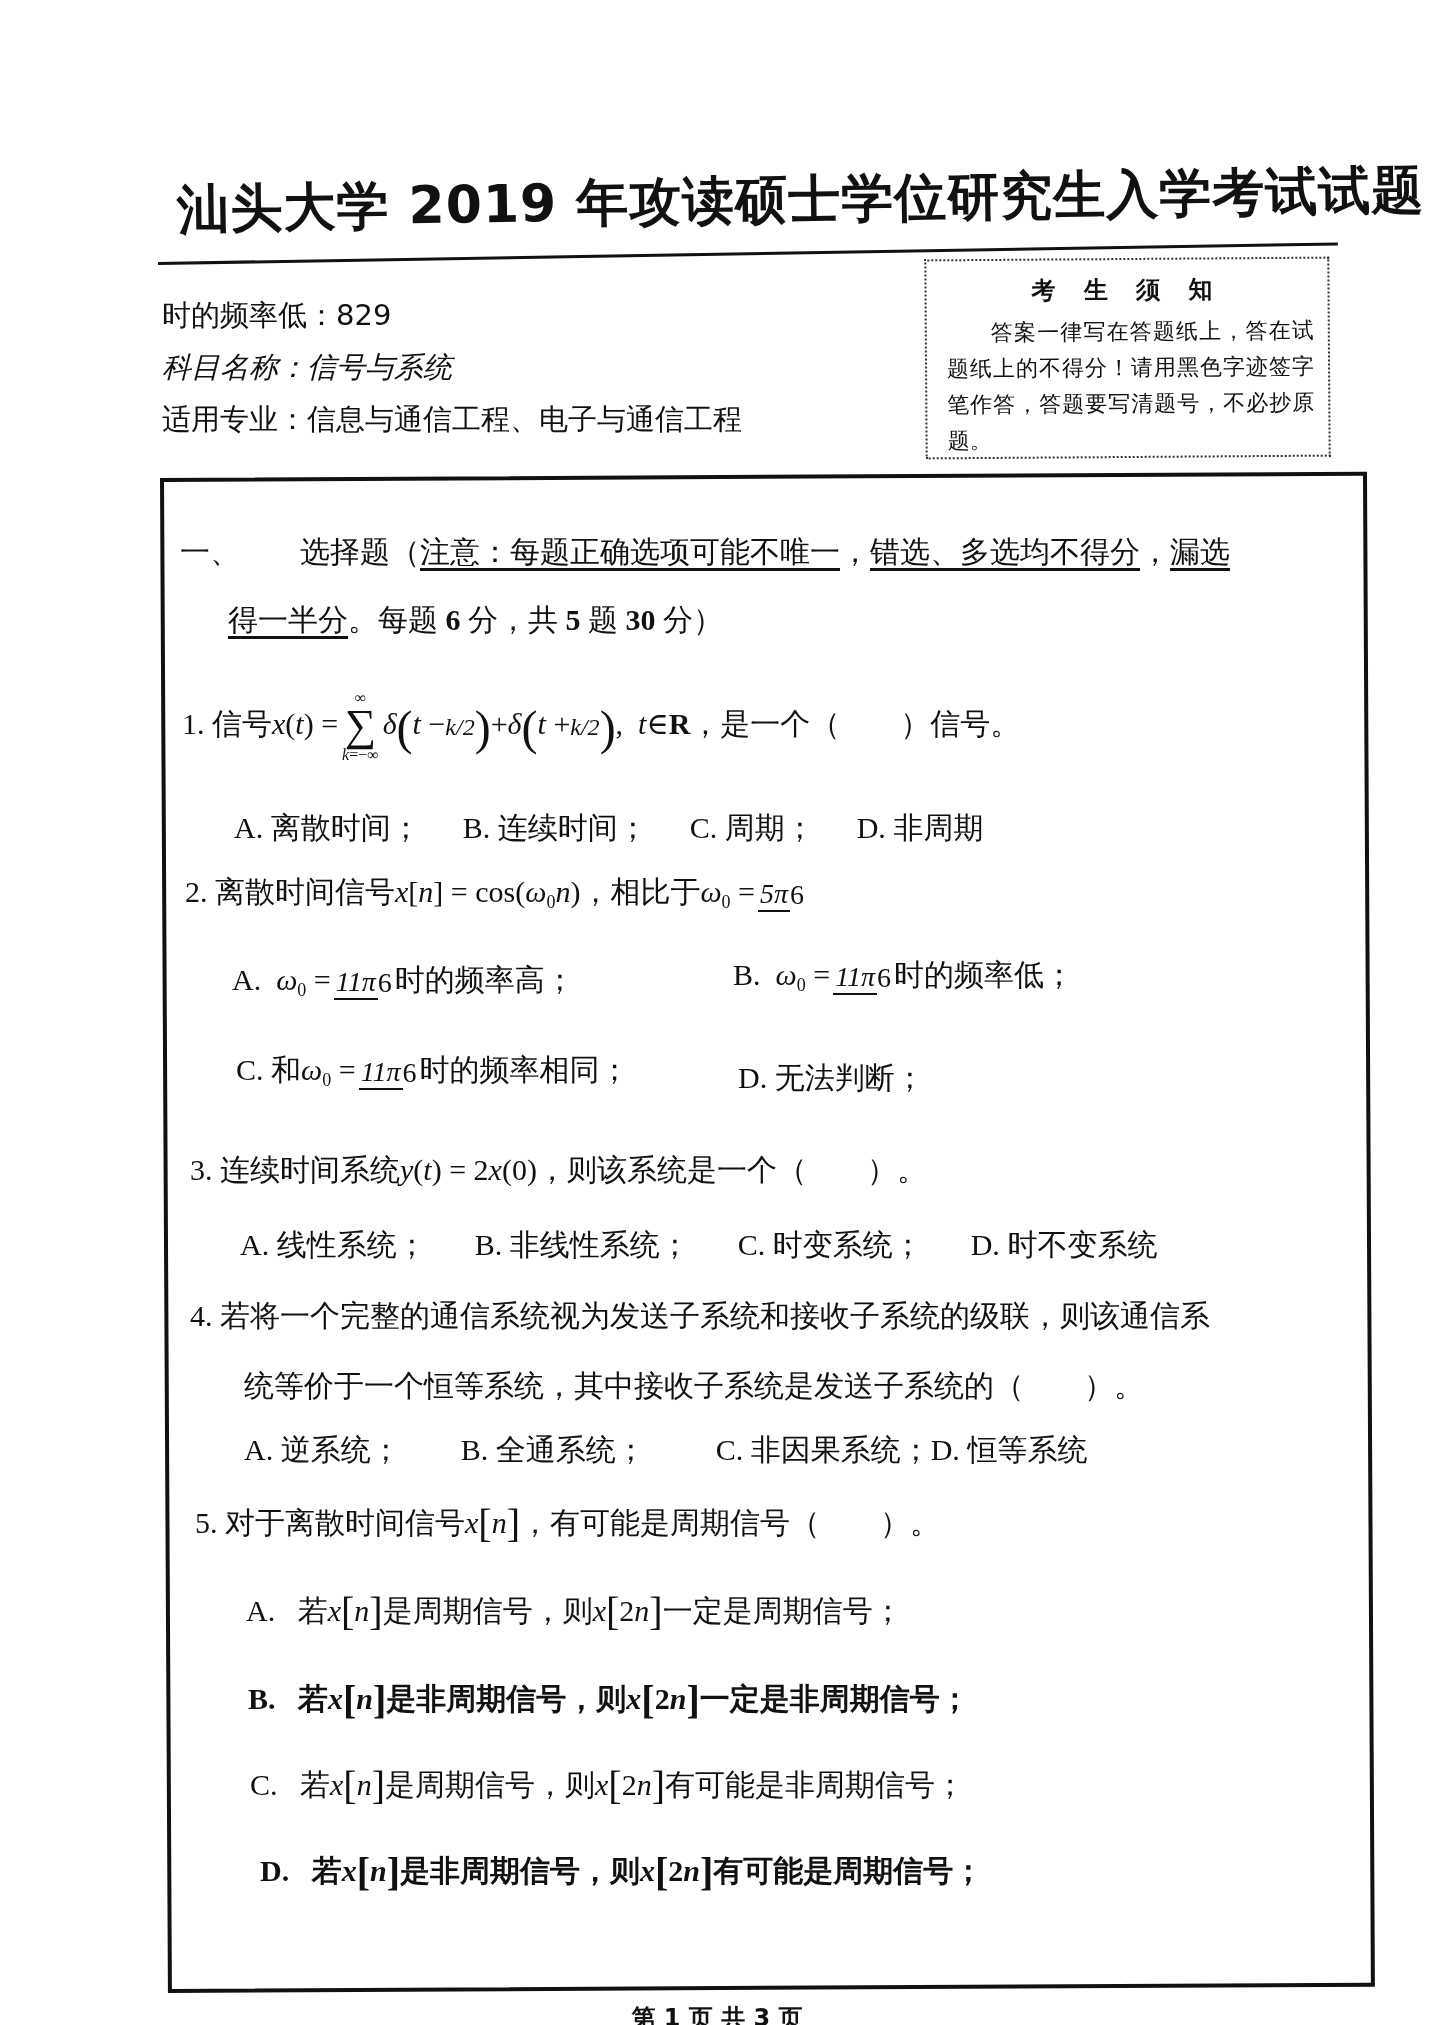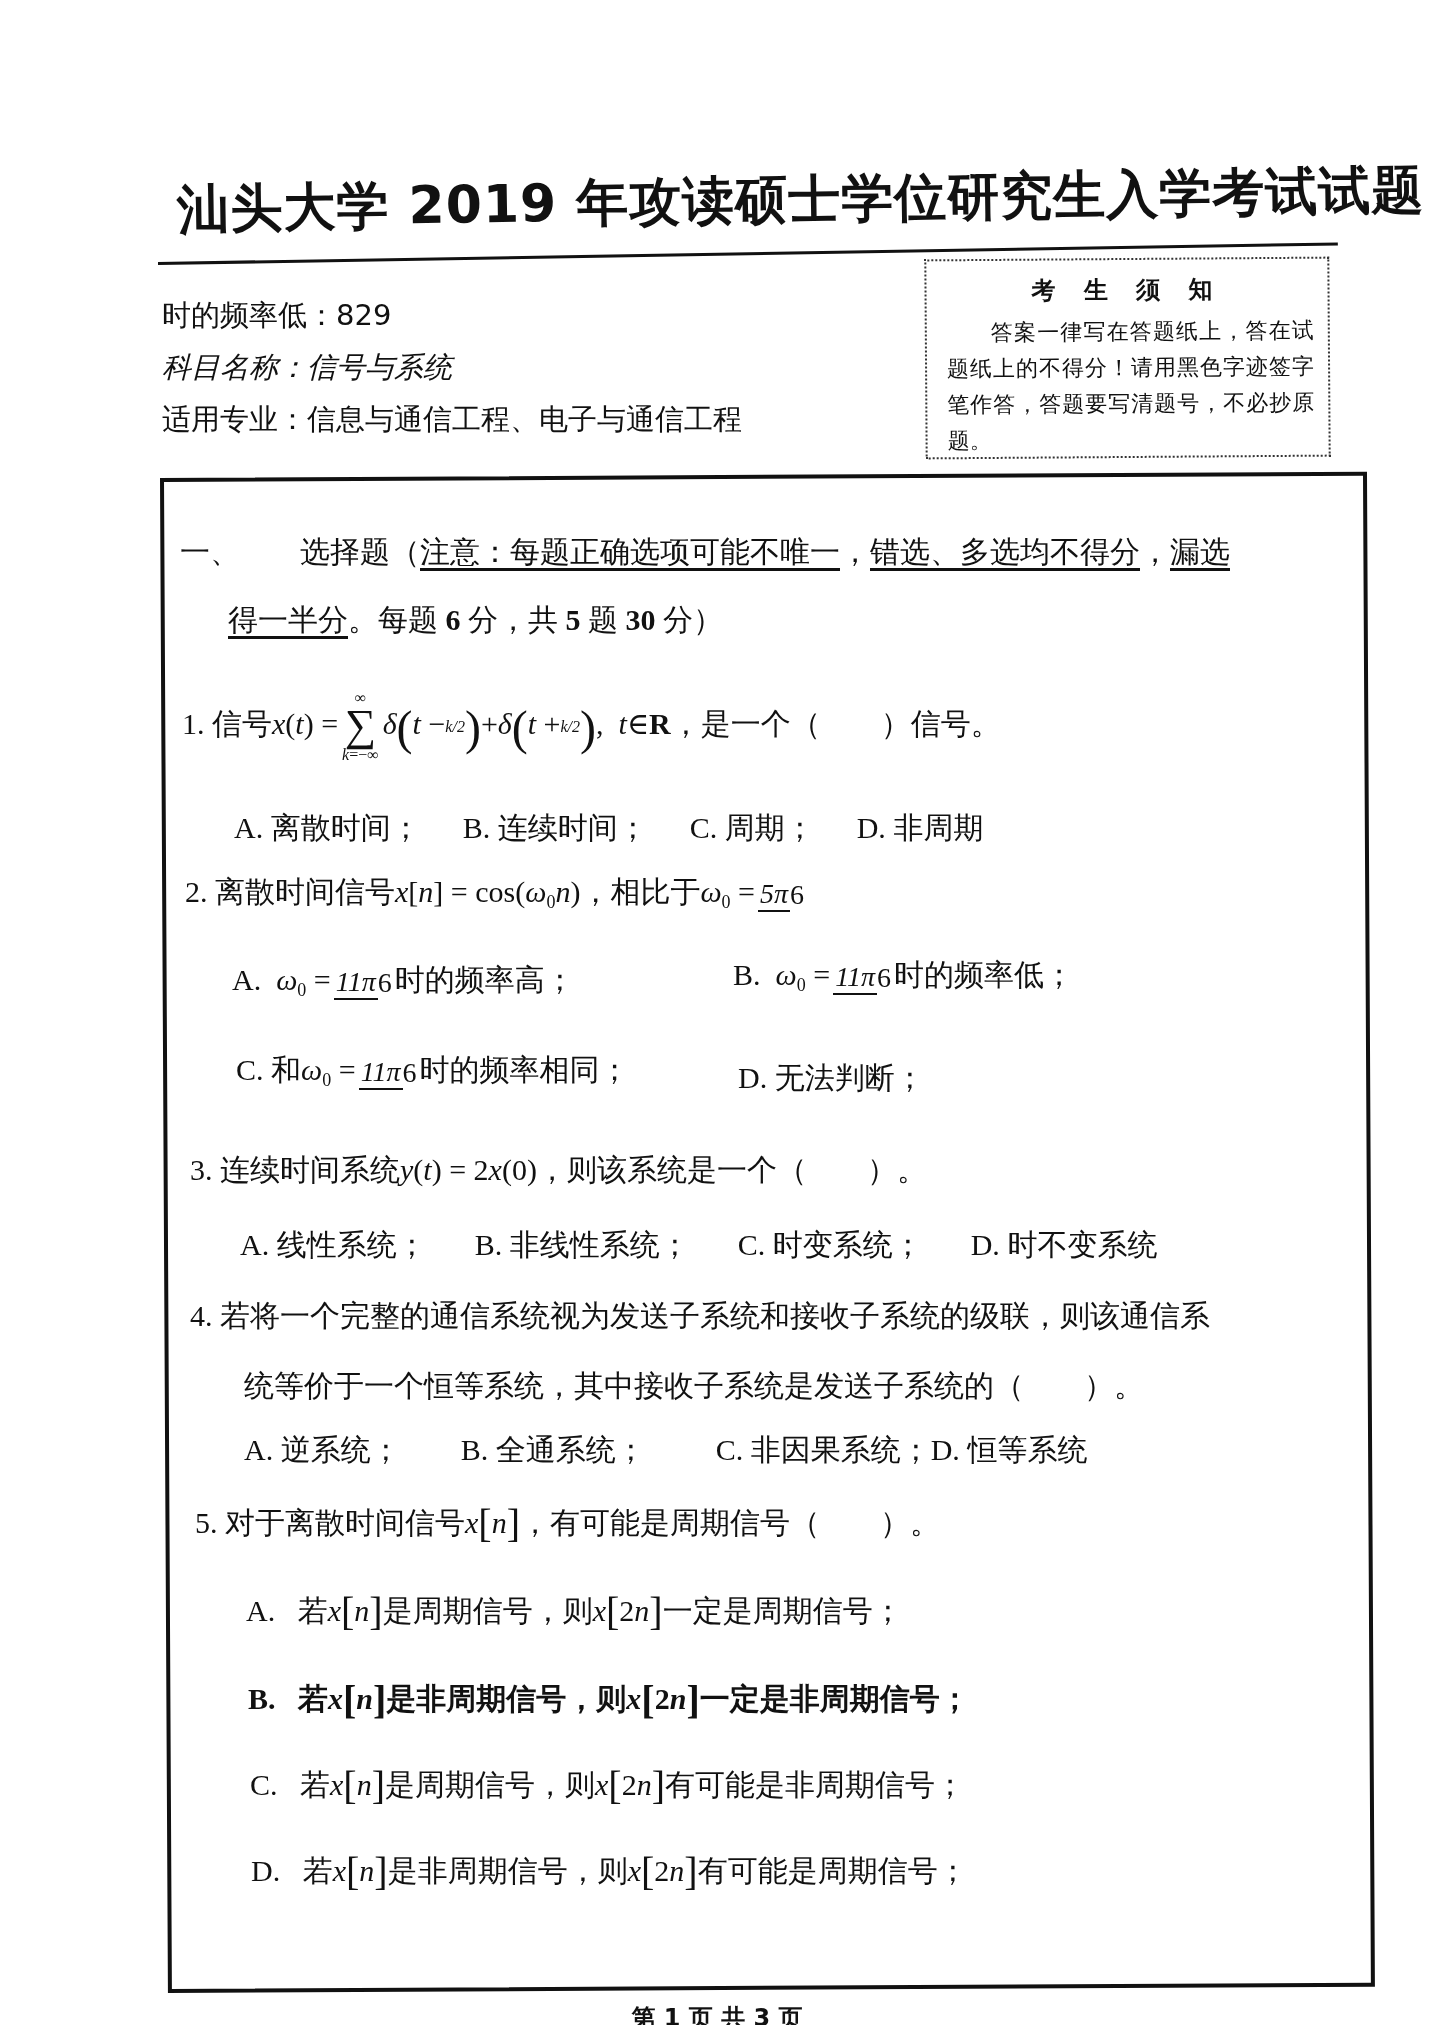--- a/index.html
+++ b/index.html
@@ -54,21 +54,21 @@
 
   
   .frac { display: inline-flex; flex-direction: row; align-items: center; vertical-align: middle; margin: 0 3px; }
   .frac .num { font-size: 28px; line-height: 32px; padding: 0 2px; border-bottom: 2px solid #111; }
   .frac .den { font-size: 28px; line-height: 32px; font-style: normal; }
   .sum { display: inline-flex; flex-direction: column; align-items: center; vertical-align: middle; margin: 0 4px; }
   .sum .top { font-size: 16px; line-height: 16px; }
   .sum .sig { font-size: 44px; line-height: 40px; font-style: normal; }
   .sum .bot { font-size: 16px; line-height: 18px; font-style: italic; }
   .bigp { font-size: 48px; font-style: normal; vertical-align: middle; }
-  .sl { display: inline-block; vertical-align: middle; font-size: 16px; line-height: 26px; }
+  .sl { display: inline-block; vertical-align: middle; font-size: 24px; line-height: 26px; }
   .sub { font-size: 18px; vertical-align: -6px; font-style: normal; }
   .br { font-size: 40px; font-style: normal; vertical-align: -4px; }
 
   #footer { left: 0; right: 0; top: 2002px; text-align: center; font-size: 24px; font-weight: bold; }
 </style>
 </head>
 <body>
 
 <div id="title" class="abs sans">汕头大学 2019 年攻读硕士学位研究生入学考试试题</div>
 <div id="title-rule" class="abs"></div>
@@ -162,17 +162,17 @@
 
 <div class="abs line serif" style="left:246px; top:1588px;">
   <span>A.</span>&nbsp;&nbsp;&nbsp;<span>若</span><span class="math">x<span class="br">[</span>n<span class="br">]</span></span><span>是周期信号，则</span><span class="math">x<span class="br">[</span><span class="up">2</span>n<span class="br">]</span></span><span>一定是周期信号；</span>
 </div>
 <div class="abs line serif" style="left:248px; top:1676px;font-weight:bold;">
   <span>B.</span>&nbsp;&nbsp;&nbsp;<span>若</span><span class="math">x<span class="br">[</span>n<span class="br">]</span></span><span>是非周期信号，则</span><span class="math">x<span class="br">[</span><span class="up">2</span>n<span class="br">]</span></span><span>一定是非周期信号；</span>
 </div>
 <div class="abs line serif" style="left:250px; top:1762px;">
   <span>C.</span>&nbsp;&nbsp;&nbsp;<span>若</span><span class="math">x<span class="br">[</span>n<span class="br">]</span></span><span>是周期信号，则</span><span class="math">x<span class="br">[</span><span class="up">2</span>n<span class="br">]</span></span><span>有可能是非周期信号；</span>
 </div>
-<div class="abs line serif" style="left:251px; top:1848px;">
+<div class="abs line serif" style="left:260px; top:1848px;font-weight:bold;">
   <span>D.</span>&nbsp;&nbsp;&nbsp;<span>若</span><span class="math">x<span class="br">[</span>n<span class="br">]</span></span><span>是非周期信号，则</span><span class="math">x<span class="br">[</span><span class="up">2</span>n<span class="br">]</span></span><span>有可能是周期信号；</span>
 </div>
 
 <div id="footer" class="abs sans">第 1 页 共 3 页</div>
 
 </body></html>

